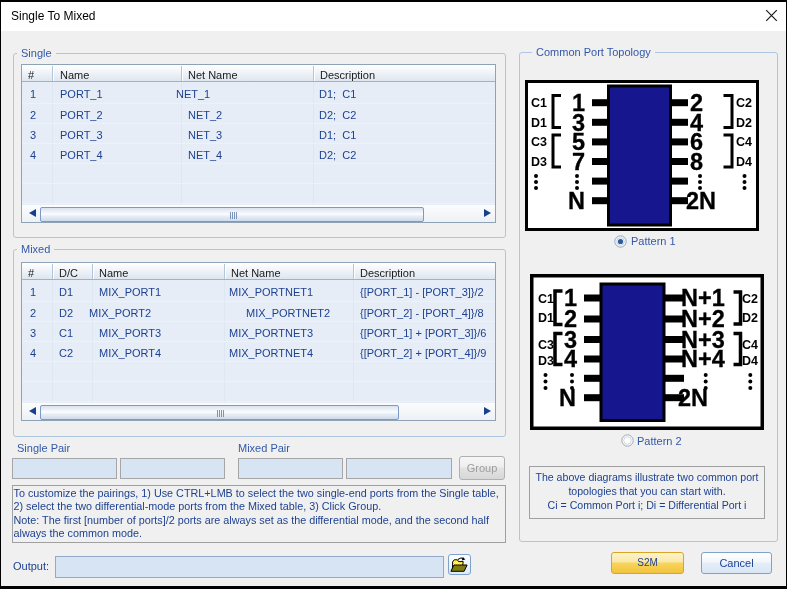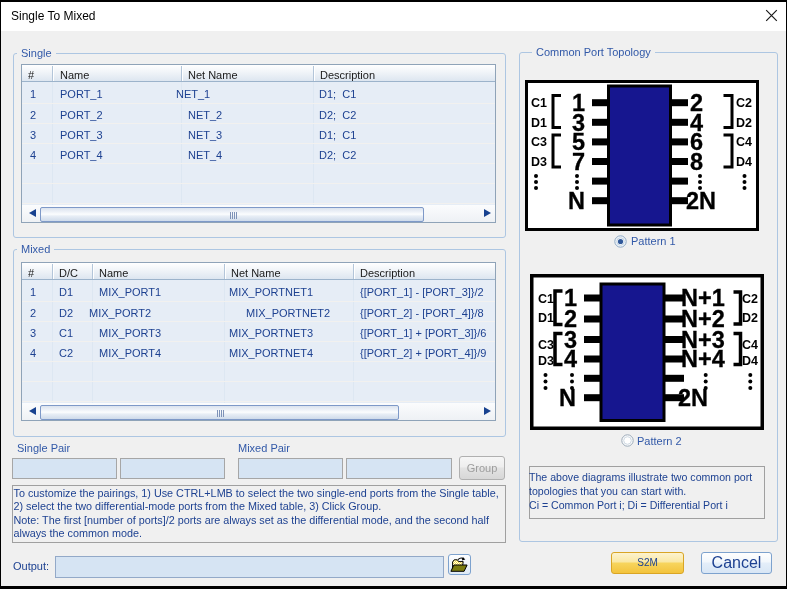--- a/index.html
+++ b/index.html
@@ -334,18 +334,18 @@
   </g>
 </svg>
 
 <svg class="ab" style="left:621px;top:434px" width="13" height="13">
   <circle cx="6.5" cy="6.5" r="5.7" fill="#fdfdfd" stroke="#9aa9b8" stroke-width="1"></circle>
   <circle cx="6.5" cy="6.5" r="3.8" fill="#fff" stroke="#cdd8e2" stroke-width="1"></circle>
 </svg>
 <div class="ab" style="left:637px;top:435px;color:#3259a8">Pattern 2</div>
 
 <div class="ab ibox" style="left:529px;top:466px;width:236px;height:53px"></div>
-<div class="ab navy" style="left:529px;top:470px;width:236px;line-height:14px;font-size:10.6px;white-space:nowrap">The above diagrams illustrate two common port<br>topologies that you can start with.<br>Ci = Common Port i; Di = Differential Port i</div>
+<div class="ab navy" style="left:529px;top:470px;width:236px;line-height:14px;font-size:10.6px;text-align:center;white-space:nowrap">The above diagrams illustrate two common port<br>topologies that you can start with.<br>Ci = Common Port i; Di = Differential Port i</div>
 
 <div class="ab" style="left:611px;top:552px;width:73px;height:22px;border:1px solid #d9a525;border-radius:3px;text-align:center;line-height:20px;font-size:10px;color:#1d4191;background:linear-gradient(180deg,#fdf3cf 0%,#fae8a4 45%,#f7d55e 50%,#f3c33c 100%)">S2M</div>
-<div class="ab" style="left:701px;top:552px;width:71px;height:22px;border:1px solid #7da2ce;border-radius:3px;text-align:center;line-height:20px;font-size:16px;color:#1d4191;background:linear-gradient(180deg,#fefefe 0%,#f2f7fc 45%,#e4eef9 50%,#d8e6f5 100%)">Cancel</div>
+<div class="ab" style="left:701px;top:552px;width:71px;height:22px;border:1px solid #7da2ce;border-radius:3px;text-align:center;line-height:20px;font-size:11px;color:#1d4191;background:linear-gradient(180deg,#fefefe 0%,#f2f7fc 45%,#e4eef9 50%,#d8e6f5 100%)">Cancel</div>
 
 <div class="ab frame"></div>
 
 </body></html>

